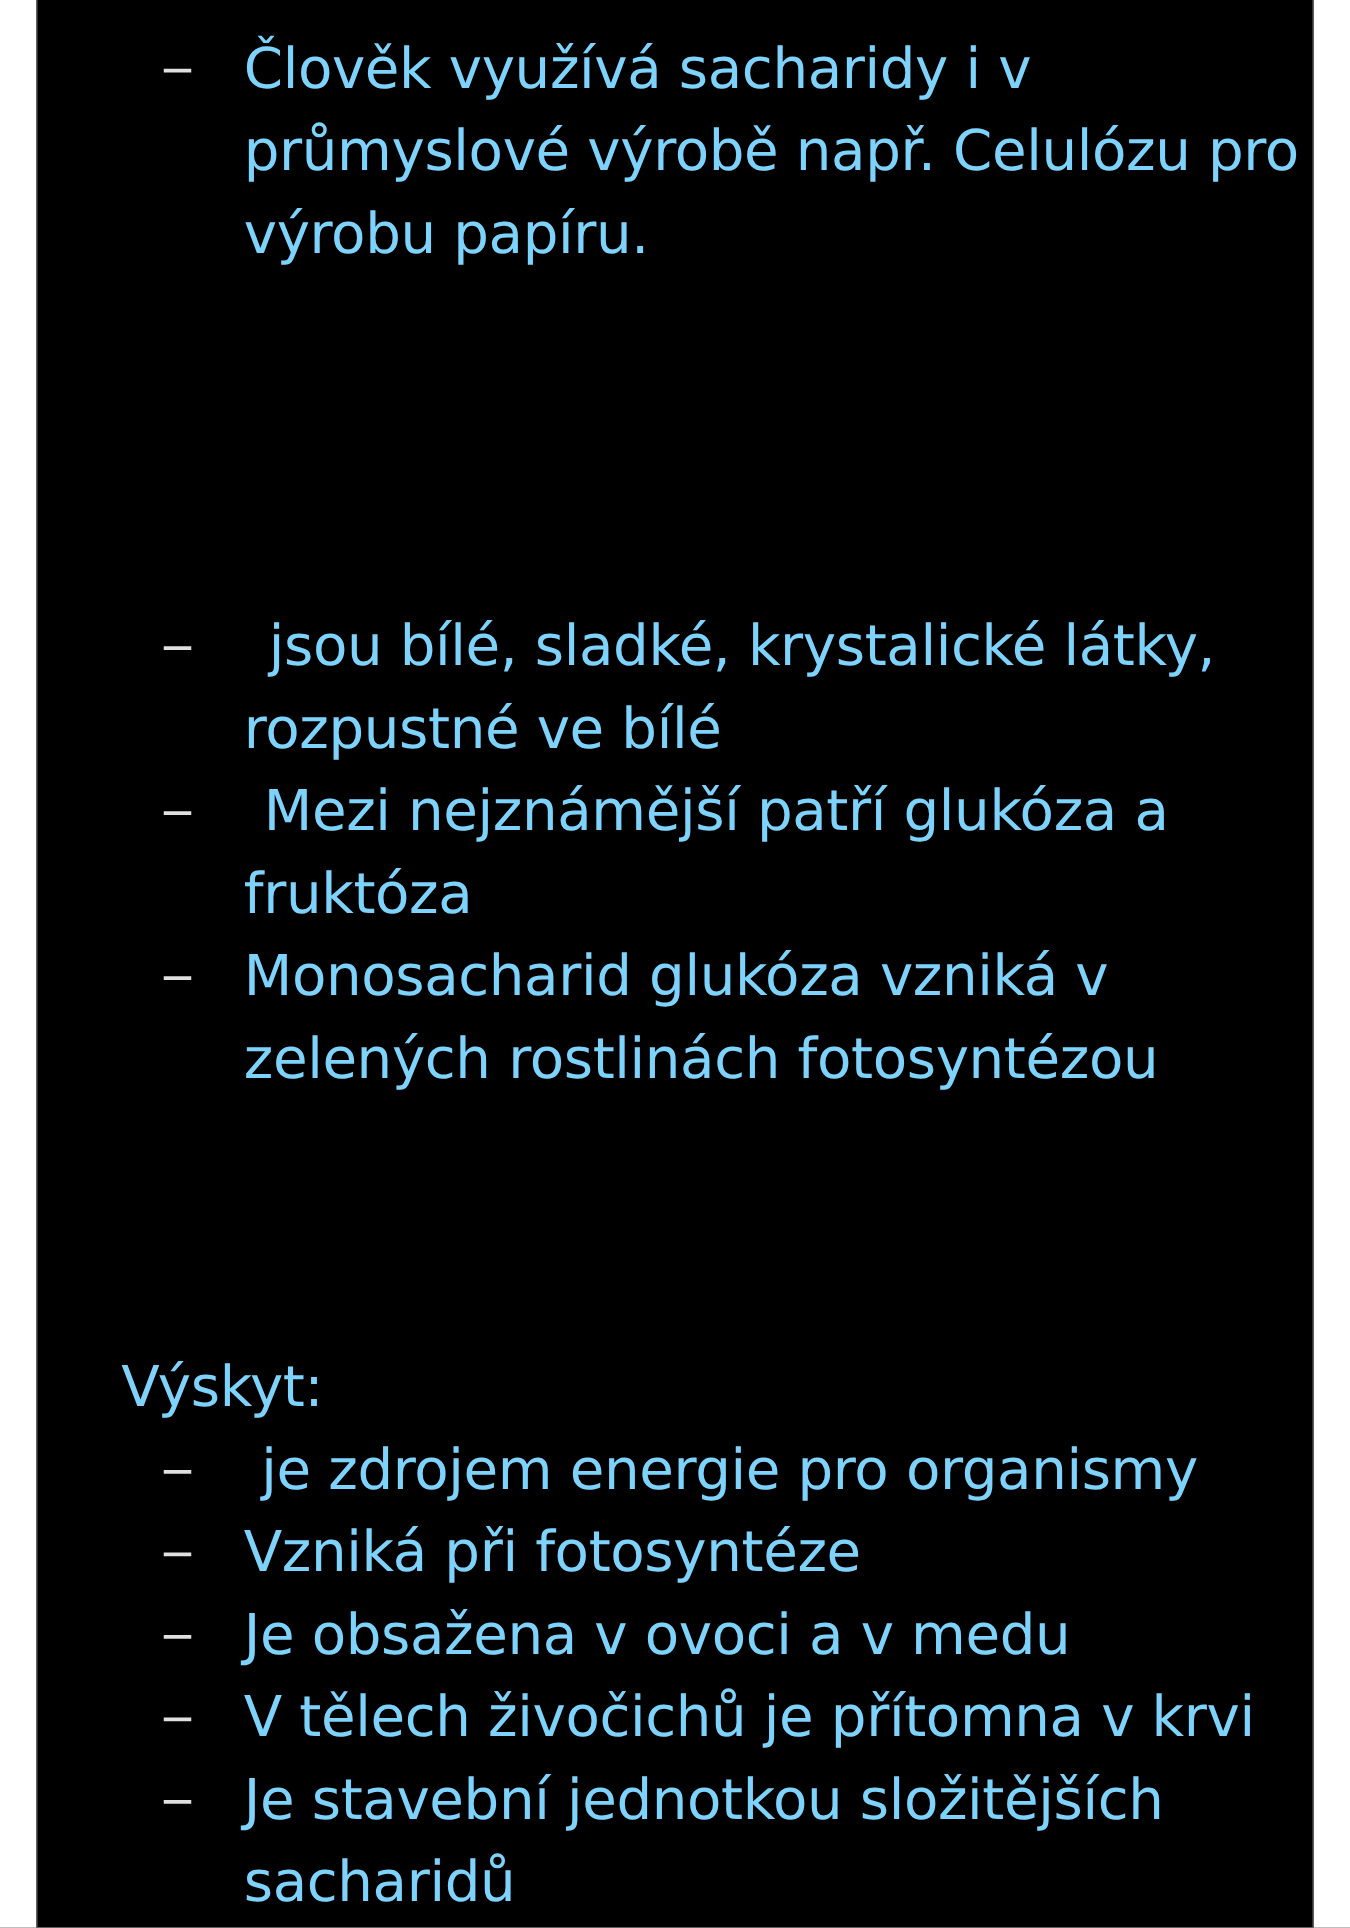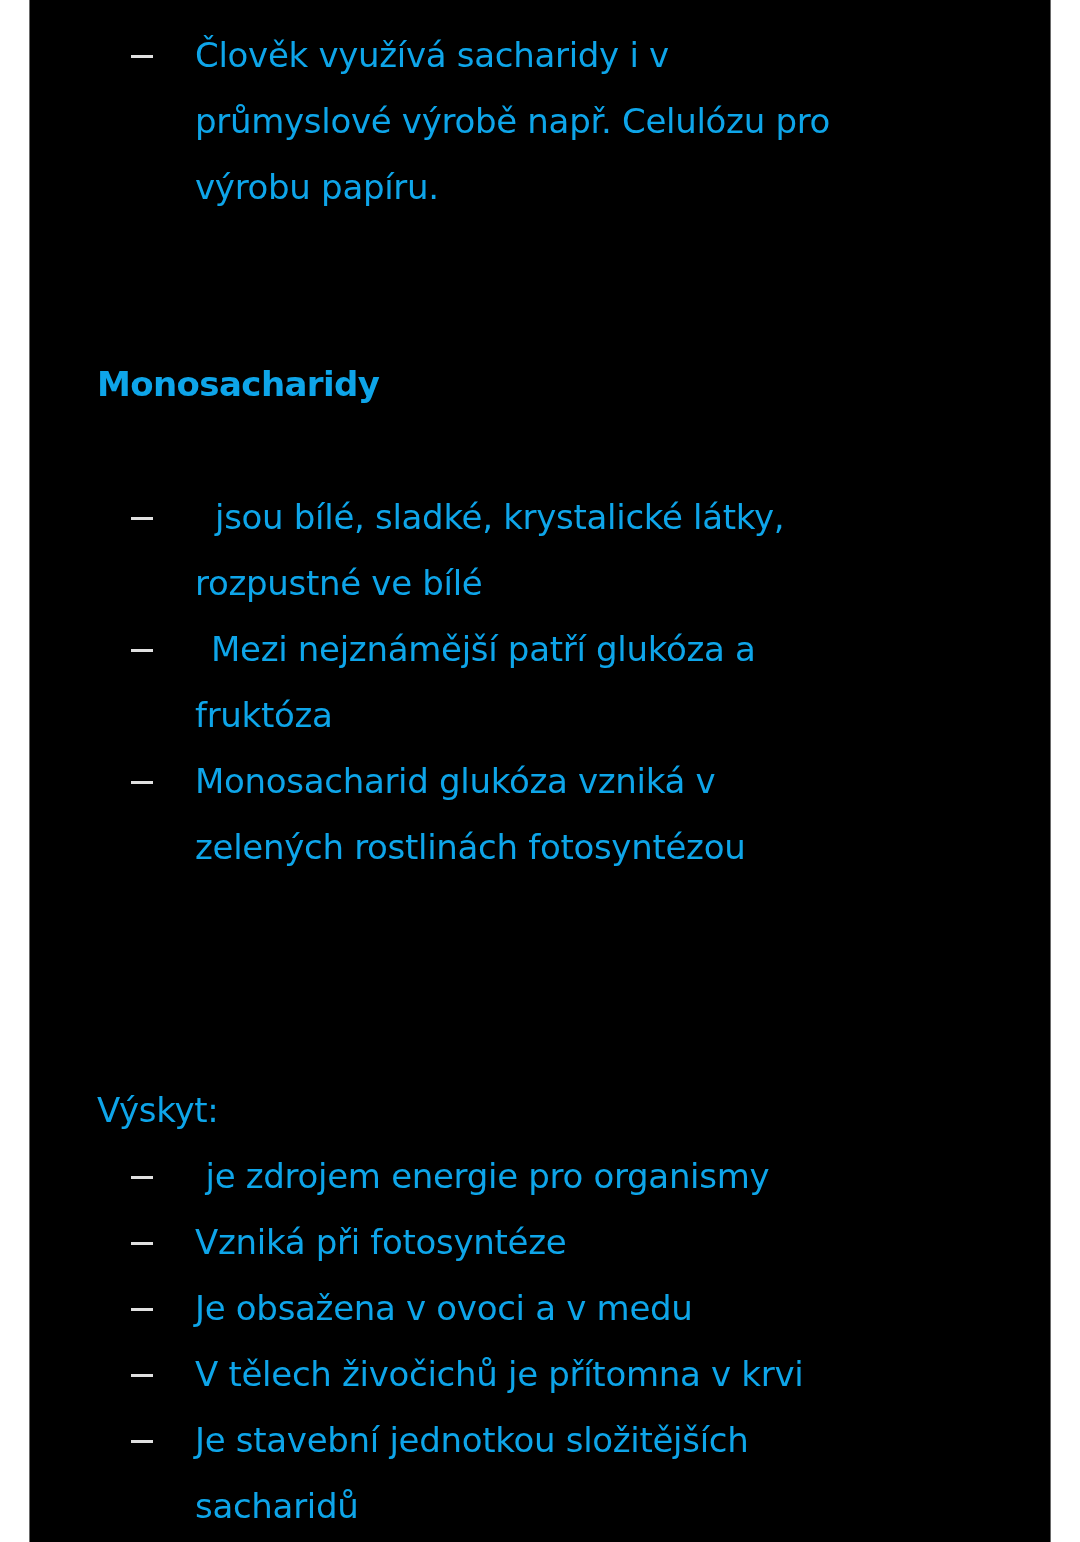--- a/index.html
+++ b/index.html
@@ -6,41 +6,40 @@
     body { width: 1080px; height: 1542px; position: relative; overflow: hidden; }
     .page {
       position: absolute; left: 29px; top: 0; width: 1022px; height: 1542px;
       background: #000000;
       border-left: 1px solid #6a6a6a; border-right: 1px solid #6a6a6a;
       box-sizing: border-box;
     }
     .line {
       position: absolute; white-space: nowrap;
       font-family: "DejaVu Sans", sans-serif;
-      color: #0ea5e9; font-size: 34px; line-height: 44px;
+      color: #7dd3fc; font-size: 45px; line-height: 44px;
       letter-spacing: -0.3px;
     }
     .bold { font-weight: bold; letter-spacing: -0.6px; }
     .dash {
       position: absolute; width: 22px; height: 3px; background: #e0e0e0;
     }
   </style>
 </head>
 <body>
 
 <div class="page">
 
   <div>
     <div class="dash" style="left:101px; top:55px;"></div>
     <div class="line" style="left:165px; top:33px;">Člověk využívá sacharidy i v</div>
     <div class="line" style="left:165px; top:99px;">průmyslové výrobě např. Celulózu pro</div>
     <div class="line" style="left:165px; top:165px;">výrobu papíru.</div>
   </div>
 
-  <div class="line bold" style="left:67px; top:362px;">Monosacharidy</div>
 
   <div>
     <div class="dash" style="left:101px; top:517px;"></div>
     <div class="line" style="left:165px; top:495px;margin-left:20px;">jsou bílé, sladké, krystalické látky,</div>
     <div class="line" style="left:165px; top:561px;">rozpustné ve bílé</div>
 
     <div class="dash" style="left:101px; top:649px;"></div>
     <div class="line" style="left:181px; top:627px;">Mezi nejznámější patří glukóza a</div>
     <div class="line" style="left:165px; top:693px;">fruktóza</div>
 

